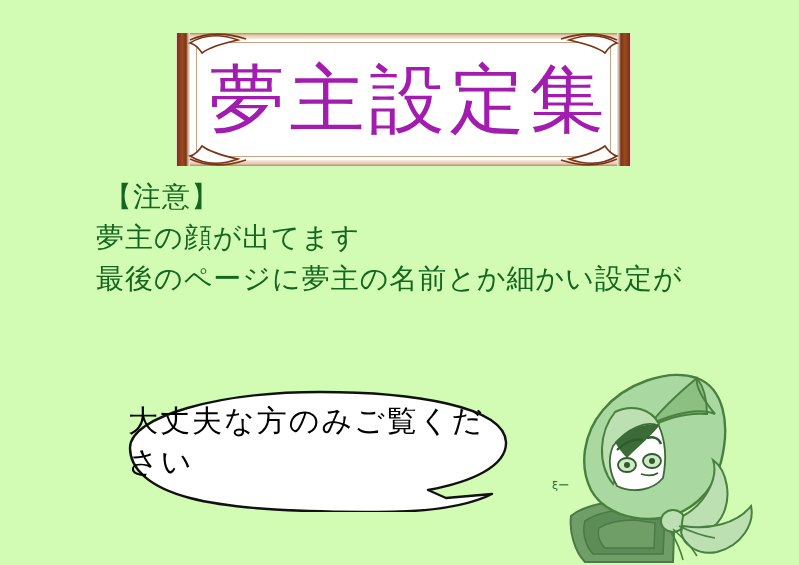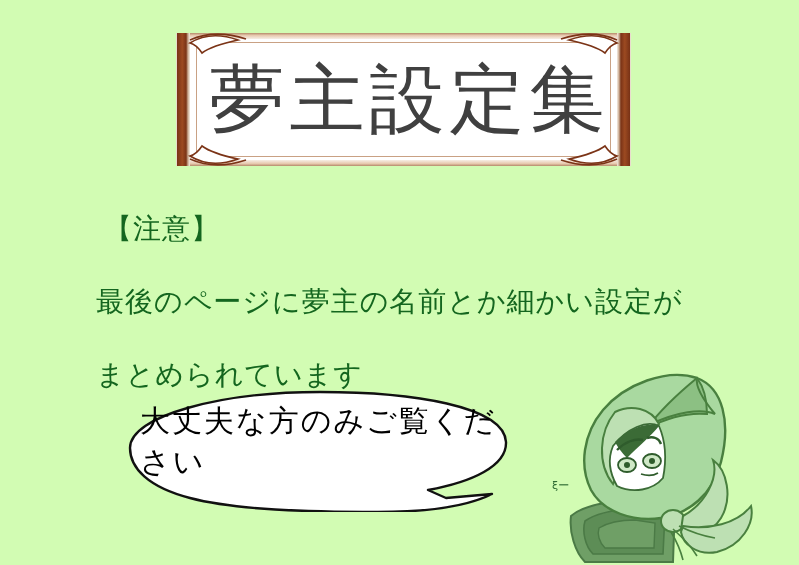--- a/index.html
+++ b/index.html
@@ -77,42 +77,42 @@
     pointer-events: none;
   }
   #title-text {
     position: absolute;
     left: 0; top: 0;
     width: 455px;
     height: 133px;
     display: flex;
     align-items: center;
     justify-content: center;
-    color: #404040;
+    color: #a21caf;
     font-size: 75px;
     letter-spacing: 5px;
     font-weight: 500;
     line-height: 1;
     padding-left: 12px;
     box-sizing: border-box;
     font-family: "DejaVu Sans", "Liberation Sans", sans-serif;
   }
 
   
   #notice-block {
     position: absolute;
     left: 96px;
     top: 176px;
     width: 600px;
     color: #14661f;
     font-size: 28px;
     line-height: 41px;
     letter-spacing: 1px;
   }
-  .notice-line { white-space: nowrap; margin-top: 32px; }
+  .notice-line { white-space: nowrap; }
   .notice-line.indent { padding-left: 8px; }
 
   
   #speech-bubble {
     position: absolute;
     left: 128px;
     top: 390px;
     width: 400px;
     height: 122px;
   }
@@ -123,21 +123,20 @@
     width: 384px;
     height: 108px;
     display: flex;
     align-items: center;
     justify-content: center;
     color: #000000;
     font-size: 30px;
     letter-spacing: 2px;
     padding-bottom: 4px;
     box-sizing: border-box;
-    margin-left: 12px;
   }
 
   
   #character {
     position: absolute;
     left: 555px;
     top: 366px;
     width: 244px;
     height: 199px;
   }
@@ -177,22 +176,22 @@
 
       <path d="M441,123 C425,133 407,131 393,126 C407,123 421,119 429,113 C433,119 437,122 441,123 Z" fill="#ffffff" stroke="#7b3417" stroke-width="1.6"></path>
       <path d="M441,126 C421,135 400,132 385,127" fill="none" stroke="#7b3417" stroke-width="1.6"></path>
     </svg>
 
     <div id="title-text">夢主設定集</div>
   </div>
 
   <div id="notice-block">
     <div class="notice-line indent">【注意】</div>
+    <div class="notice-line">夢主の顔が出てます</div>
     <div class="notice-line">最後のページに夢主の名前とか細かい設定が</div>
-    <div class="notice-line">まとめられています</div>
   </div>
 
   <div id="speech-bubble">
     <svg viewBox="0 0 400 122" width="400" height="122" style="position:absolute;left:0;top:0;">
       <path d="M192,2
                C284,2 376,16 378,52
                C379,76 344,92 300,100
                L318,108
                L364,104
                C340,116 300,122 250,122

